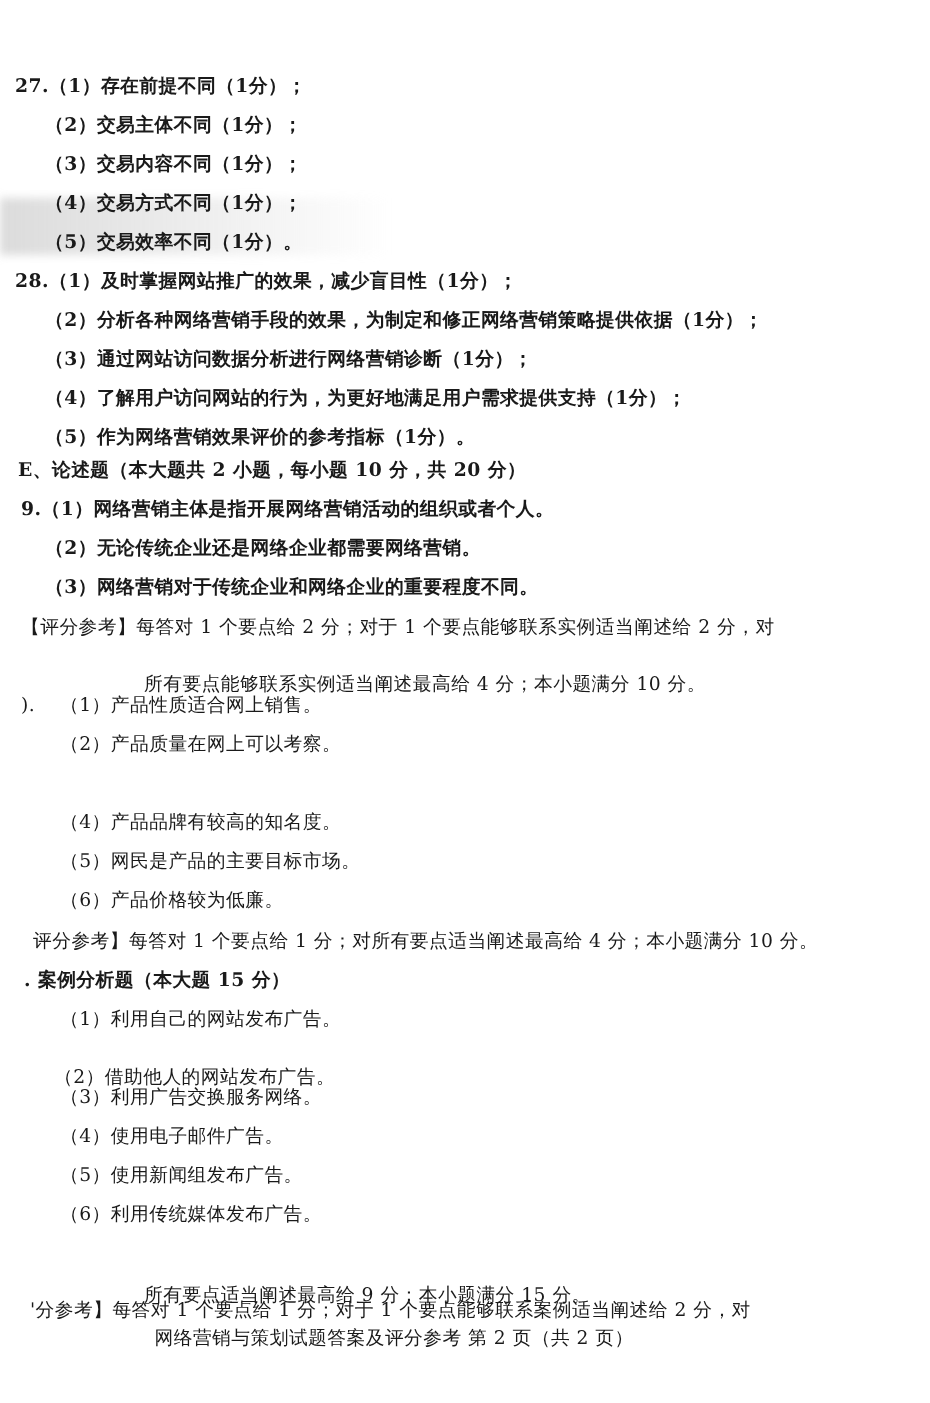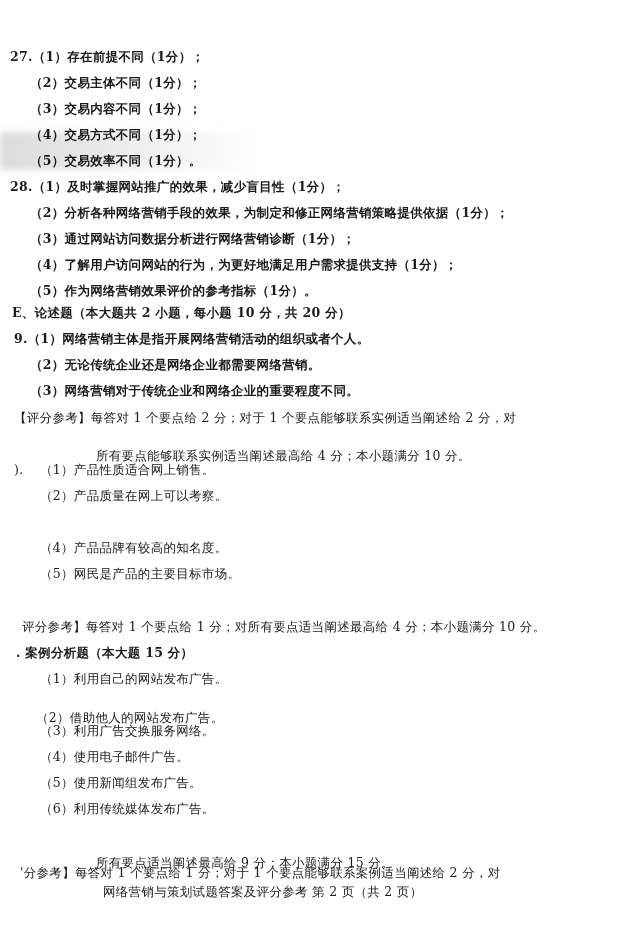--- a/index.html
+++ b/index.html
@@ -54,20 +54,21 @@
   <div class="line b" style="left:30px; top:383px;">（3）网络营销对于传统企业和网络企业的重要程度不同。</div>
   <div class="line" style="left:14px; top:410px;">【评分参考】每答对 1 个要点给 2 分；对于 1 个要点能够联系实例适当阐述给 2 分，对</div>
   <div class="line" style="left:96px; top:436px;margin-top:12px;">所有要点能够联系实例适当阐述最高给 4 分；本小题满分 10 分。</div>
 
   <div class="line" style="left:14px; top:462px;">
     <span style="display:inline-block; width:26px;">).</span><span>（1）产品性质适合网上销售。</span>
   </div>
   <div class="line" style="left:40px; top:488px;">（2）产品质量在网上可以考察。</div>
   <div class="line" style="left:40px; top:540px;">（4）产品品牌有较高的知名度。</div>
   <div class="line" style="left:40px; top:566px;">（5）网民是产品的主要目标市场。</div>
+  <div class="line" style="left:40px; top:592px;">（6）产品价格较为低廉。</div>
   <div class="line" style="left:22px; top:619px;text-align:center;">评分参考】每答对 1 个要点给 1 分；对所有要点适当阐述最高给 4 分；本小题满分 10 分。</div>
 
   <div class="line b" style="left:16px; top:645px;">. 案例分析题（本大题 15 分）</div>
 
   <div class="line" style="left:40px; top:671px;">（1）利用自己的网站发布广告。</div>
   <div class="line" style="left:36px; top:697px;margin-top:13px;">（2）借助他人的网站发布广告。</div>
   <div class="line" style="left:40px; top:723px;">（3）利用广告交换服务网络。</div>
   <div class="line" style="left:40px; top:749px;">（4）使用电子邮件广告。</div>
   <div class="line" style="left:40px; top:775px;">（5）使用新闻组发布广告。</div>
   <div class="line" style="left:40px; top:801px;">（6）利用传统媒体发布广告。</div>

